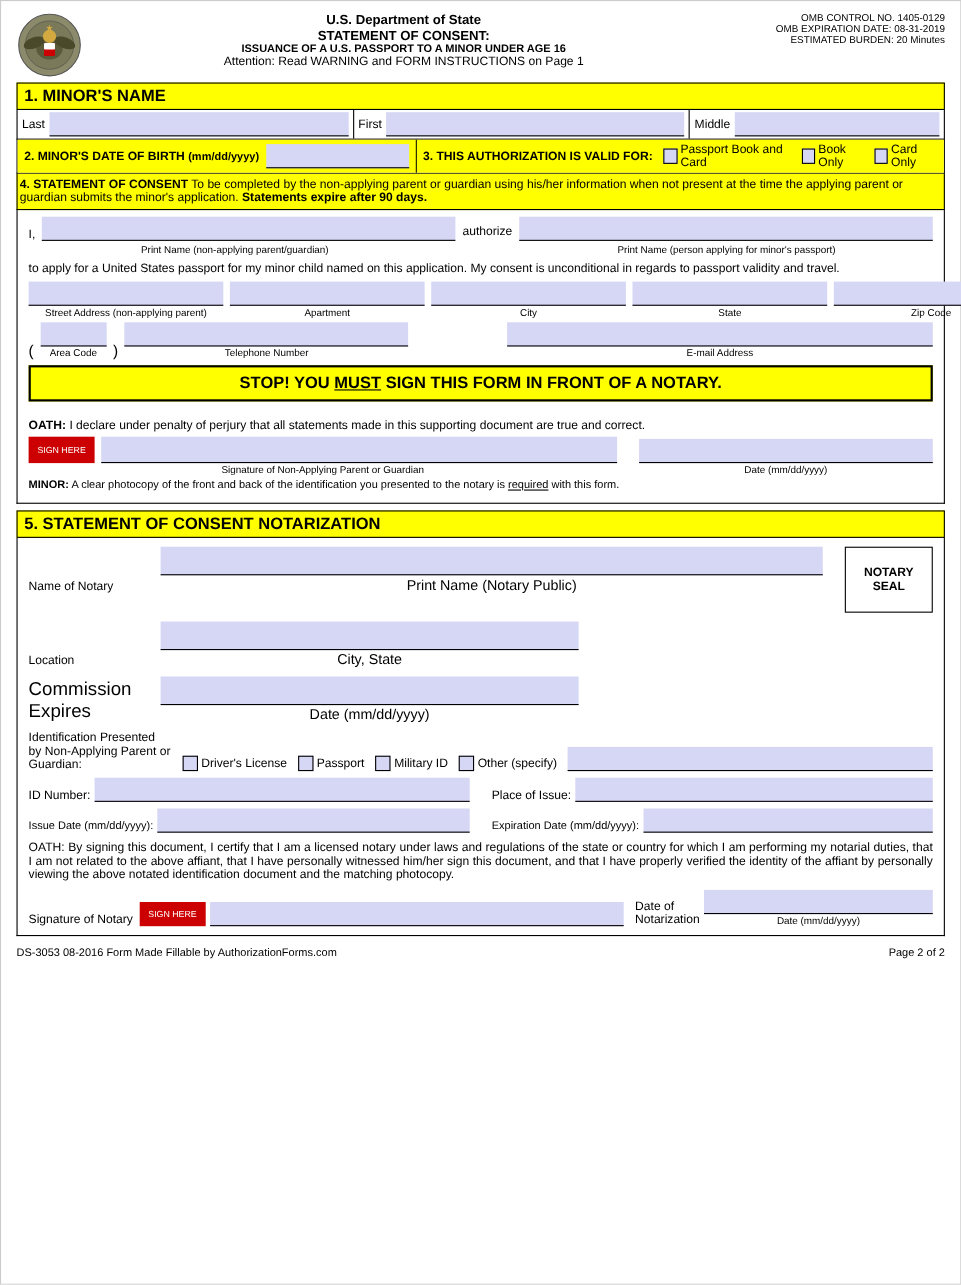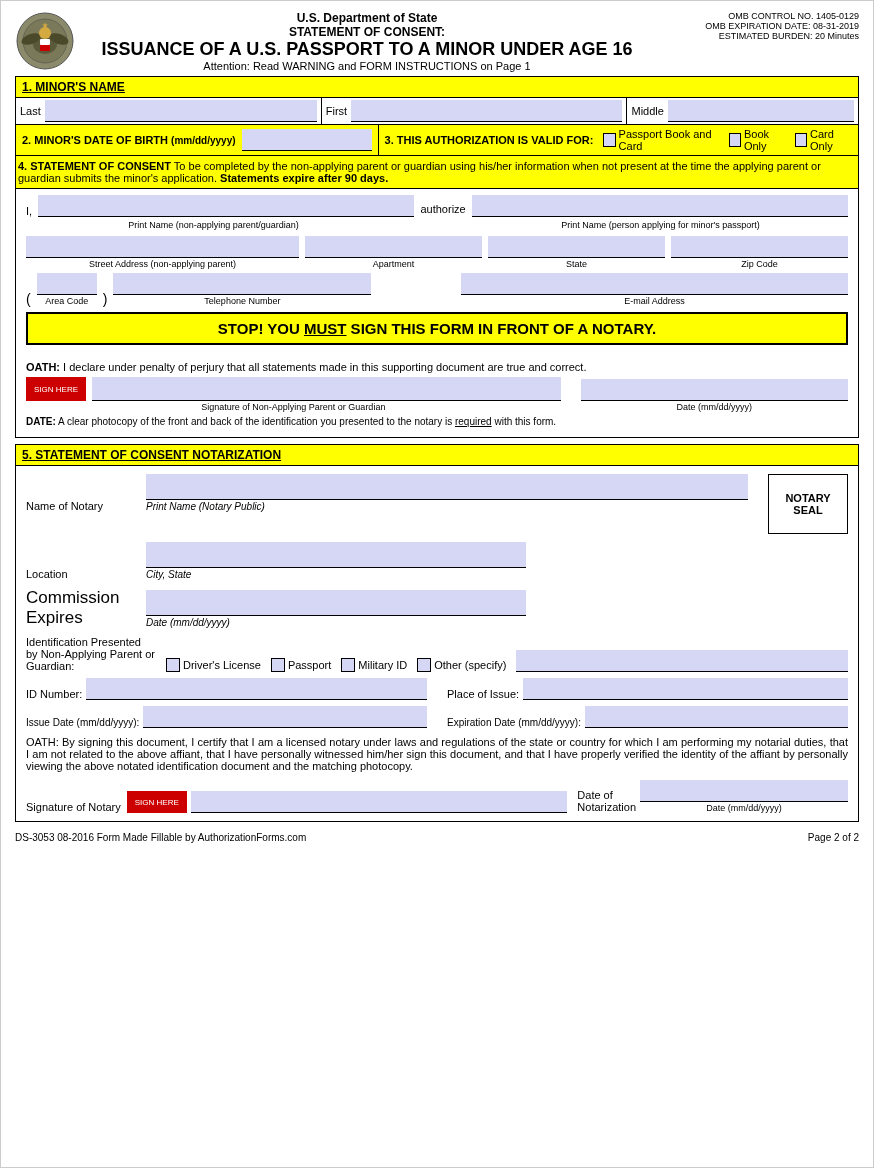--- a/index.html
+++ b/index.html
@@ -30,21 +30,21 @@
     }
     .header-center .dept {
       font-size: 12px;
       font-weight: bold;
     }
     .header-center .statement {
       font-size: 12px;
       font-weight: bold;
     }
     .header-center .issuance {
-      font-size: 18px;
+      font-size: 10px;
       font-weight: bold;
     }
     .header-center .attention {
       font-size: 11px;
     }
     .header-right {
       font-size: 9px;
       text-align: right;
       white-space: nowrap;
       min-width: 200px;
@@ -52,23 +52,22 @@
     .seal {
       width: 60px;
       height: 60px;
       min-width: 60px;
     }
     .section-header {
       background: #ffff00;
       border: 1px solid #000;
       padding: 3px 6px;
       font-weight: bold;
-      font-size: 12px;
+      font-size: 15px;
       margin-bottom: 0;
-      text-decoration: underline;
     }
     
     .name-row {
       display: flex;
       align-items: center;
       border: 1px solid #000;
       border-top: none;
     }
     .name-cell {
       display: flex;
@@ -238,23 +237,23 @@
       padding: 8px 10px;
     }
     .notary-input {
       width: 100%;
       background: #d6d6f5;
       border: none;
       border-bottom: 1px solid #000;
       height: 26px;
     }
     .notary-sublabel {
-      font-size: 10px;
+      font-size: 13px;
+      text-align: center;
       margin-top: 1px;
-      font-style: italic;
     }
     .notary-seal-box {
       border: 1px solid #000;
       width: 80px;
       height: 60px;
       display: flex;
       align-items: center;
       justify-content: center;
       font-weight: bold;
       font-size: 11px;
@@ -377,29 +376,34 @@
     <div style="display:flex; gap:6px; margin-bottom:6px;">
       <div style="flex:1; text-align:center;">
         <div class="addr-label">Print Name (non-applying parent/guardian)</div>
       </div>
       <div style="width:60px;"></div>
       <div style="flex:1; text-align:center;">
         <div class="addr-label">Print Name (person applying for minor's passport)</div>
       </div>
     </div>
 
+    <div class="consent-text">to apply for a United States passport for my minor child named on this application. My consent is unconditional in regards to passport validity and travel.</div>
 
     <div class="address-row">
       <div class="addr-field" style="flex:2.5;">
         <input class="addr-input" type="text" style="">
         <div class="addr-label">Street Address (non-applying parent)</div>
       </div>
       <div class="addr-field" style="flex:1.2;">
         <input class="addr-input" type="text" style="">
         <div class="addr-label">Apartment</div>
+      </div>
+      <div class="addr-field" style="flex:1.5;">
+        <input class="addr-input" type="text" style="">
+        <div class="addr-label">City</div>
       </div>
       <div class="addr-field" style="flex:0.8;">
         <input class="addr-input" type="text" style="">
         <div class="addr-label">State</div>
       </div>
       <div class="addr-field" style="flex:0.9;">
         <input class="addr-input" type="text" style="">
         <div class="addr-label">Zip Code</div>
       </div>
     </div>
@@ -439,21 +443,21 @@
         </div>
         <div class="sig-label">Signature of Non-Applying Parent or Guardian</div>
       </div>
       <div class="sig-col" style="flex:1;">
         <input class="addr-input" type="text" style="width: 100%;">
         <div class="sig-label">Date (mm/dd/yyyy)</div>
       </div>
     </div>
 
     <div class="note-text">
-      <strong>DATE:</strong> A clear photocopy of the front and back of the identification you presented to the notary is <u>required</u> with this form.
+      <strong>MINOR:</strong> A clear photocopy of the front and back of the identification you presented to the notary is <u>required</u> with this form.
     </div>
   </div>
 
   <div class="section-header" style="margin-top:6px;">5. STATEMENT OF CONSENT NOTARIZATION</div>
 
   <div class="sec5-body">
 
     <div style="display:flex; gap:10px; margin-bottom:8px; align-items:flex-start;">
       <div style="flex:1;">
         <div style="display:flex; align-items:flex-end; gap:10px;">

